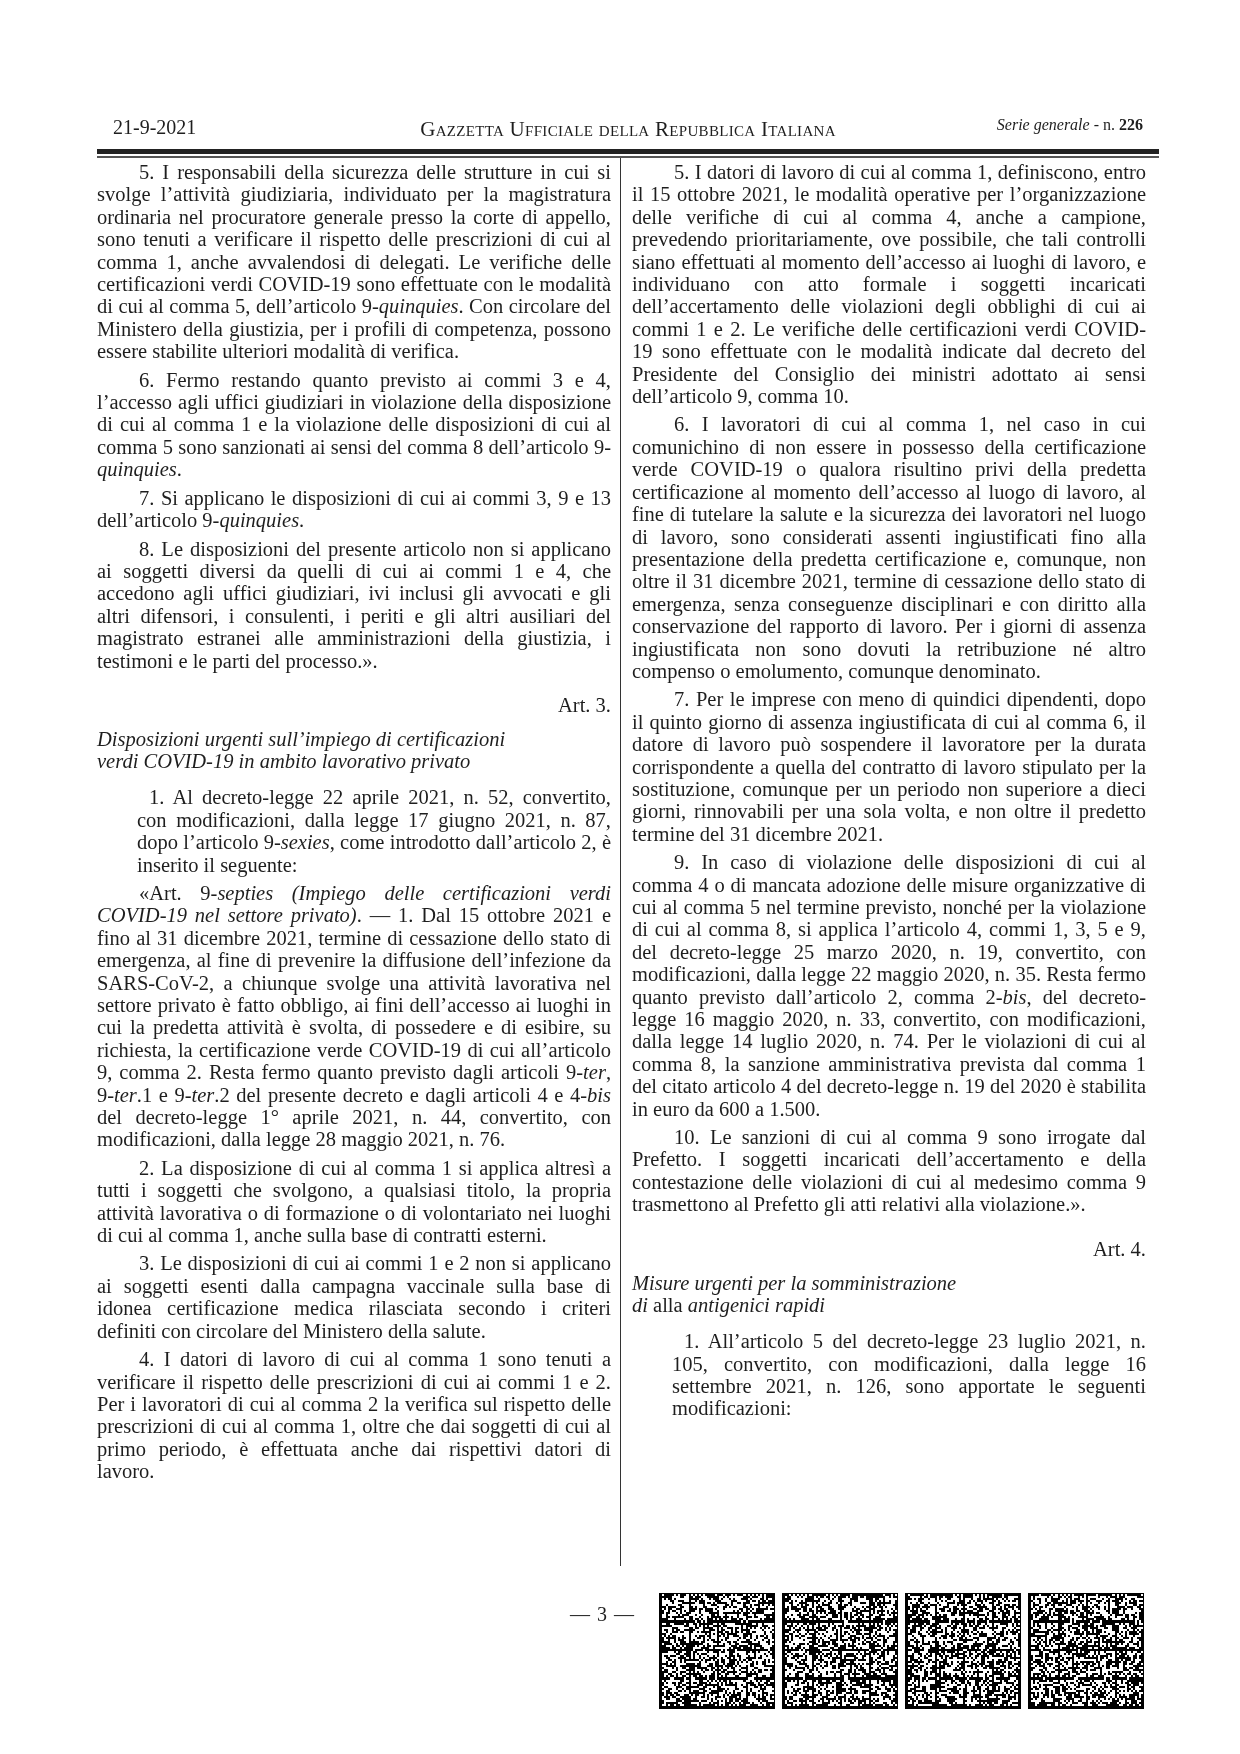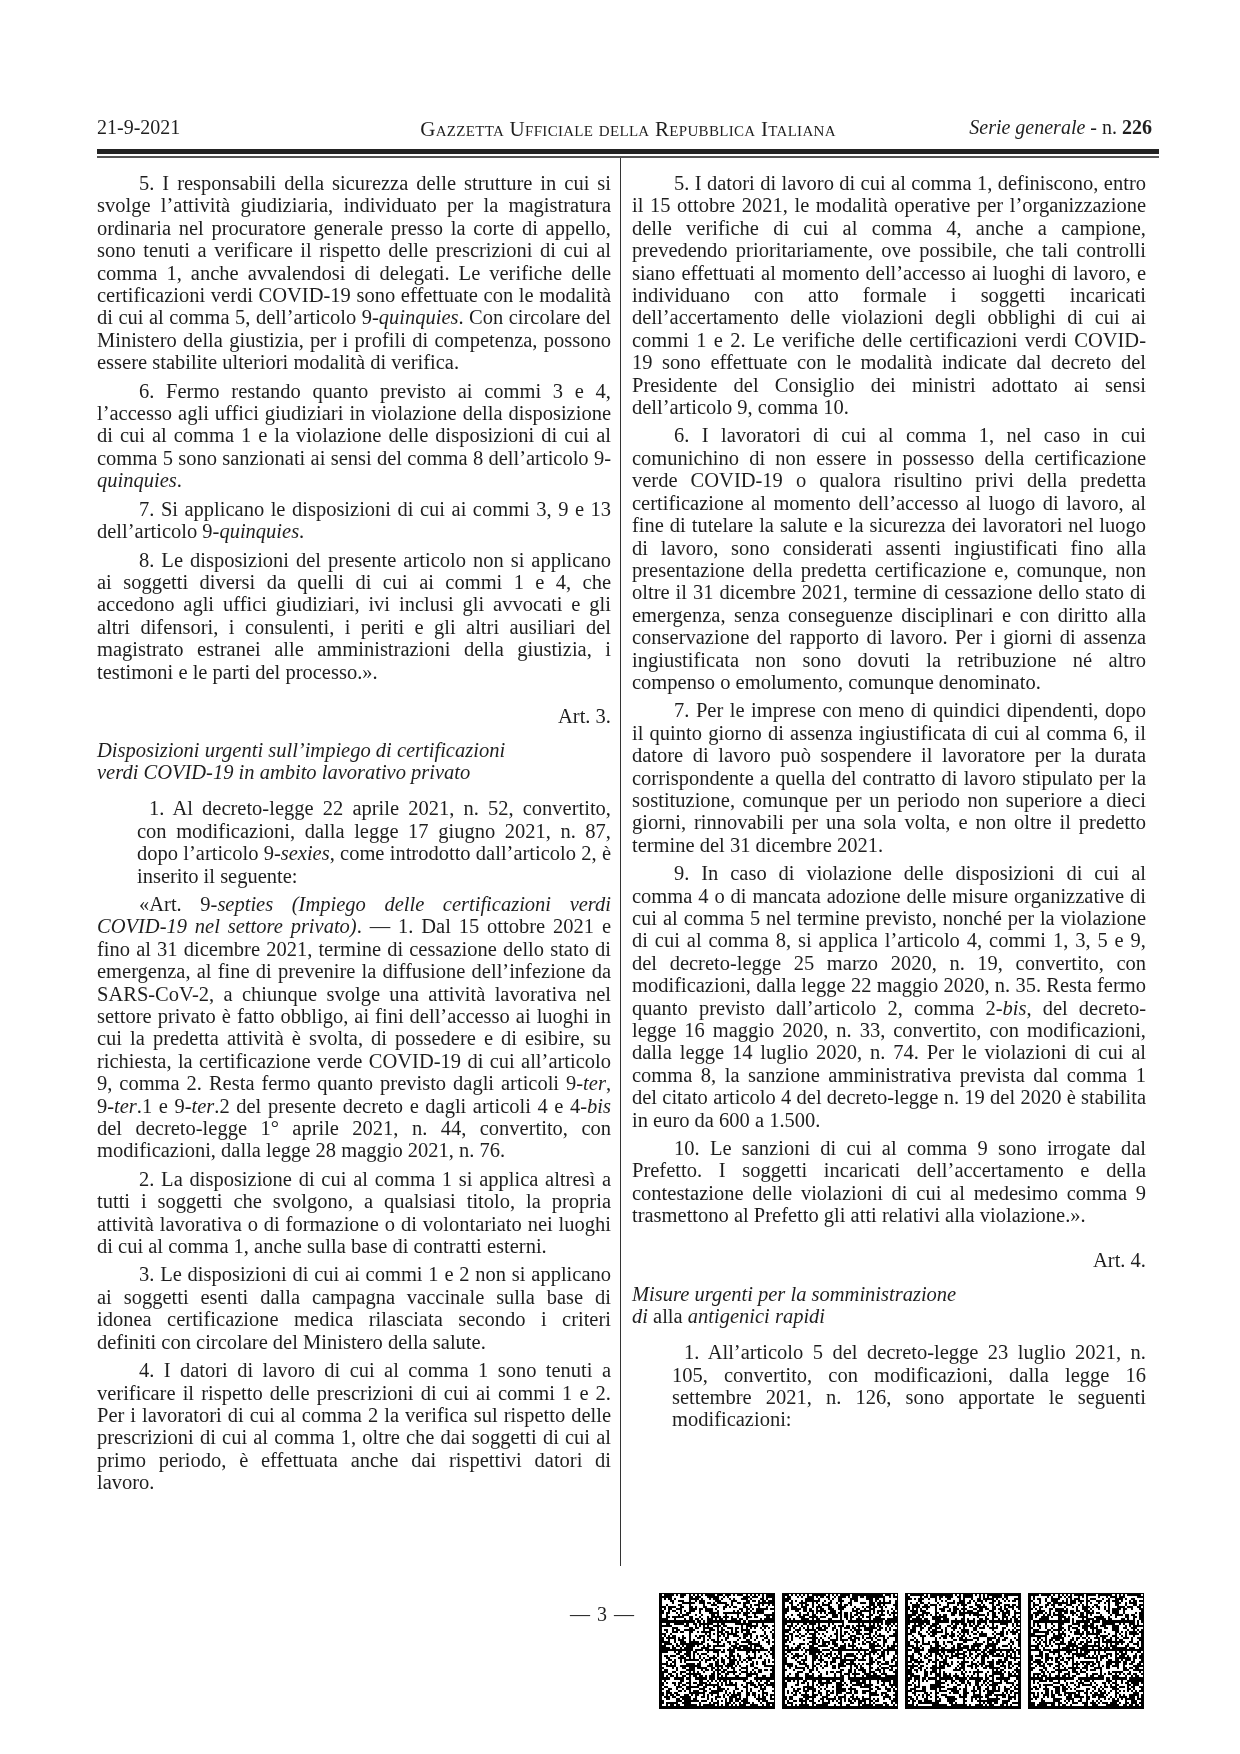--- a/index.html
+++ b/index.html
@@ -4,39 +4,39 @@
   <style>
     html, body { margin: 0; padding: 0; background: #ffffff; }
     body {
       width: 1240px; height: 1754px; position: relative; overflow: hidden;
       font-family: "Liberation Serif", "DejaVu Serif", serif;
       color: #1e1e1e;
     }
     .header {
       position: absolute; left: 97px; top: 116px; width: 1062px; height: 30px;
     }
-    .hdr-date { position: absolute; left: 0; top: 0; font-size: 20px; }
+    .hdr-date { position: absolute; left: 16px; top: 0; font-size: 20px; }
     .hdr-title {
       position: absolute; left: 0; right: 0; top: 1px; text-align: center;
       font-size: 21px; font-variant: small-caps; letter-spacing: 0.3px;
     }
-    .hdr-serie { position: absolute; right: 7px; top: 0; font-size: 20px; }
+    .hdr-serie { position: absolute; right: 16px; top: 0; font-size: 16px; }
     .hdr-serie .it { font-style: italic; }
     .hdr-serie b { font-weight: bold; }
     .rule-thick {
       position: absolute; left: 97px; top: 149px; width: 1062px; height: 5px; background: #222;
     }
     .rule-thin {
       position: absolute; left: 97px; top: 156px; width: 1062px; height: 2px; background: #555;
     }
     .col-divider {
       position: absolute; left: 620px; top: 158px; width: 1px; height: 1408px; background: #333;
     }
     .column {
-      position: absolute; top: 172px; width: 514px;
+      position: absolute; top: 161px; width: 514px;
       font-size: 20.5px; line-height: 22.4px; text-align: justify;
       hyphens: manual;
     }
     .col-left { left: 97px; }
     .col-right { left: 632px; }
     .column p { margin: 0 0 6px 0; text-indent: 42px; }
     .column p.noind { text-indent: 12px; margin-left: 40px; }
     .column p.quote { text-indent: 42px; }
     .art-num {
       text-align: right; text-indent: 0 !important; margin: 22px 0 12px 0 !important;

